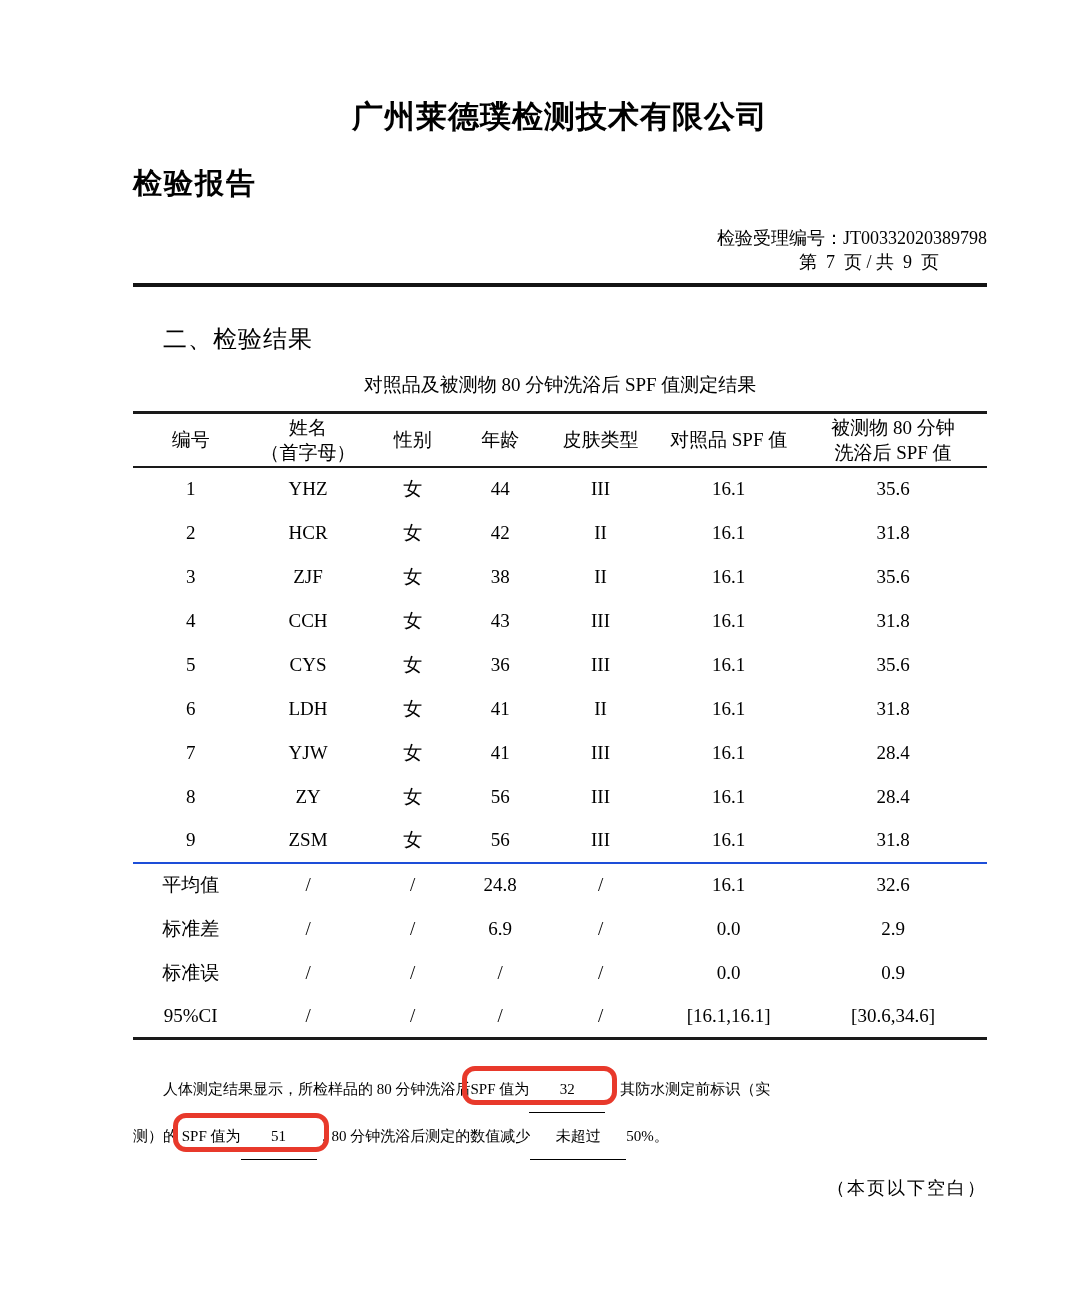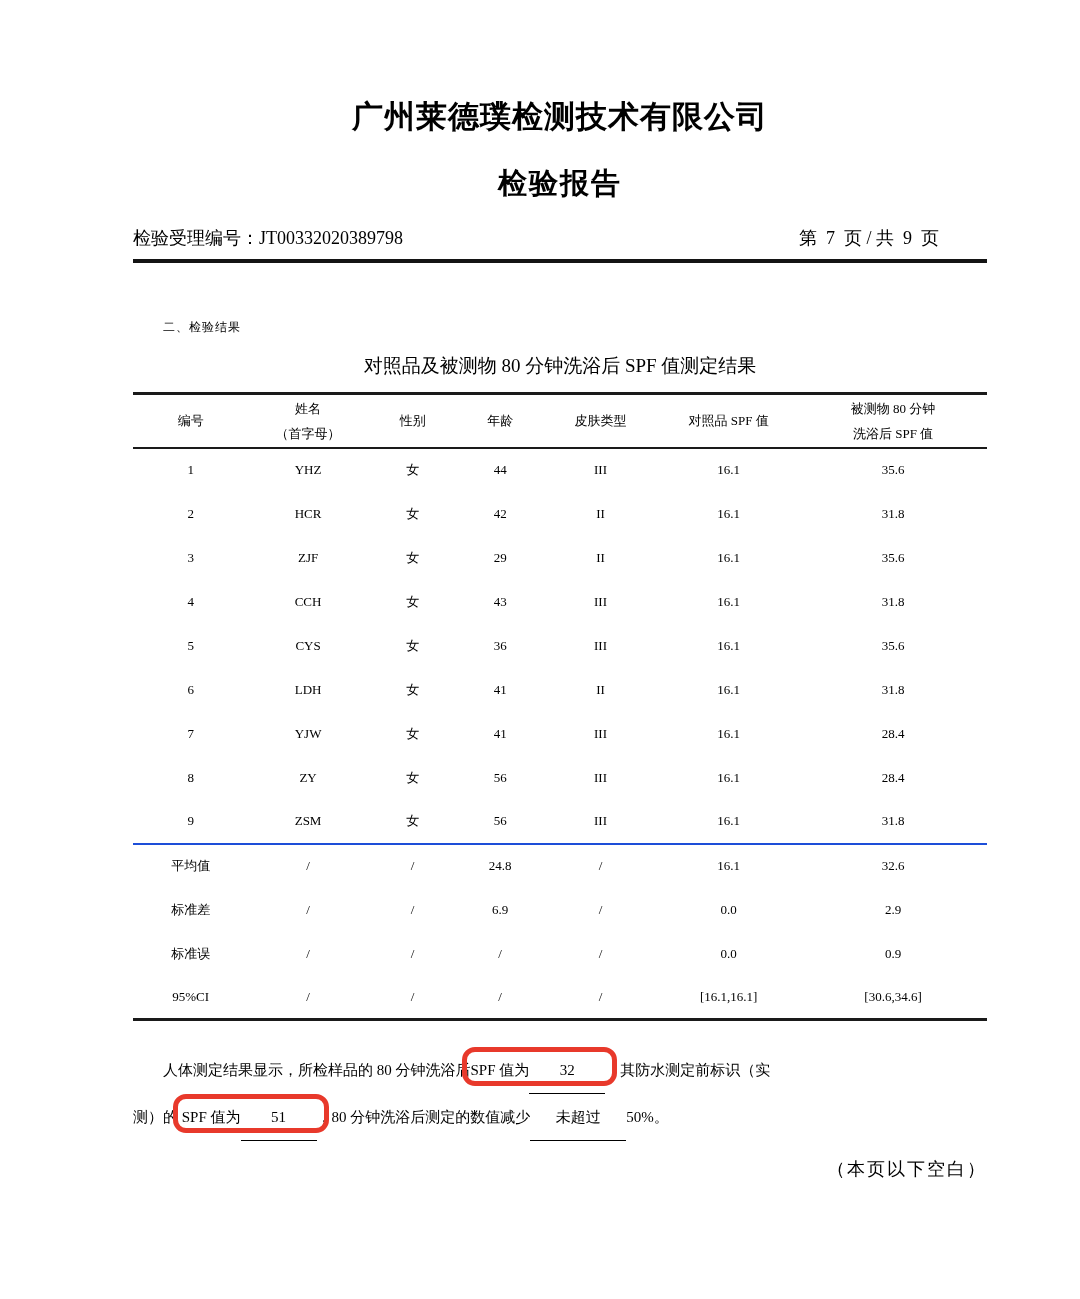--- a/index.html
+++ b/index.html
@@ -13,57 +13,57 @@
   .page { padding:96px 93px 0 133px; }
 
   .company-title {
     text-align:center;
     font-family:"Liberation Sans", sans-serif;
     font-weight:bold;
     font-size:31px;
     letter-spacing:1px;
   }
   .report-title {
-    text-align:center;
     font-family:"Liberation Sans", sans-serif;
     font-weight:bold;
     font-size:29px;
     margin-top:26px;
     letter-spacing:2px;
   }
   .meta-row {
     display:flex;
     justify-content:space-between;
     align-items:flex-end;
     margin-top:22px;
     padding-bottom:9px;
     border-bottom:4px solid #141414;
     font-size:18px;
+    flex-direction:column;
   }
   .meta-right { white-space:pre; padding-right:48px; }
 
   .section-heading {
-    margin-top:56px;
-    font-size:12px;
+    margin-top:36px;
+    font-size:24px;
     padding-left:30px;
     letter-spacing:1px;
   }
   .table-title {
     margin-top:17px;
     text-align:center;
     font-size:19px;
   }
 
   table.results {
     width:100%;
     margin-top:13px;
     border-collapse:collapse;
     border-top:3.5px solid #1a1a1a;
     border-bottom:3.5px solid #1a1a1a;
-    font-size:13px;
+    font-size:19px;
   }
   table.results th, table.results td {
     text-align:center;
     vertical-align:middle;
     font-weight:normal;
     padding:0 2px;
   }
   thead tr { border-bottom:2.5px solid #1a1a1a; height:54px; }
   thead .l2:empty { display:none; }
   thead .l1, thead .l2 { line-height:25px; }
@@ -172,21 +172,21 @@
           <td>女</td>
           <td>42</td>
           <td>II</td>
           <td>16.1</td>
           <td>31.8</td>
         </tr>
         <tr>
           <td>3</td>
           <td>ZJF</td>
           <td>女</td>
-          <td>29</td>
+          <td>38</td>
           <td>II</td>
           <td>16.1</td>
           <td>35.6</td>
         </tr>
         <tr>
           <td>4</td>
           <td>CCH</td>
           <td>女</td>
           <td>43</td>
           <td>III</td>

